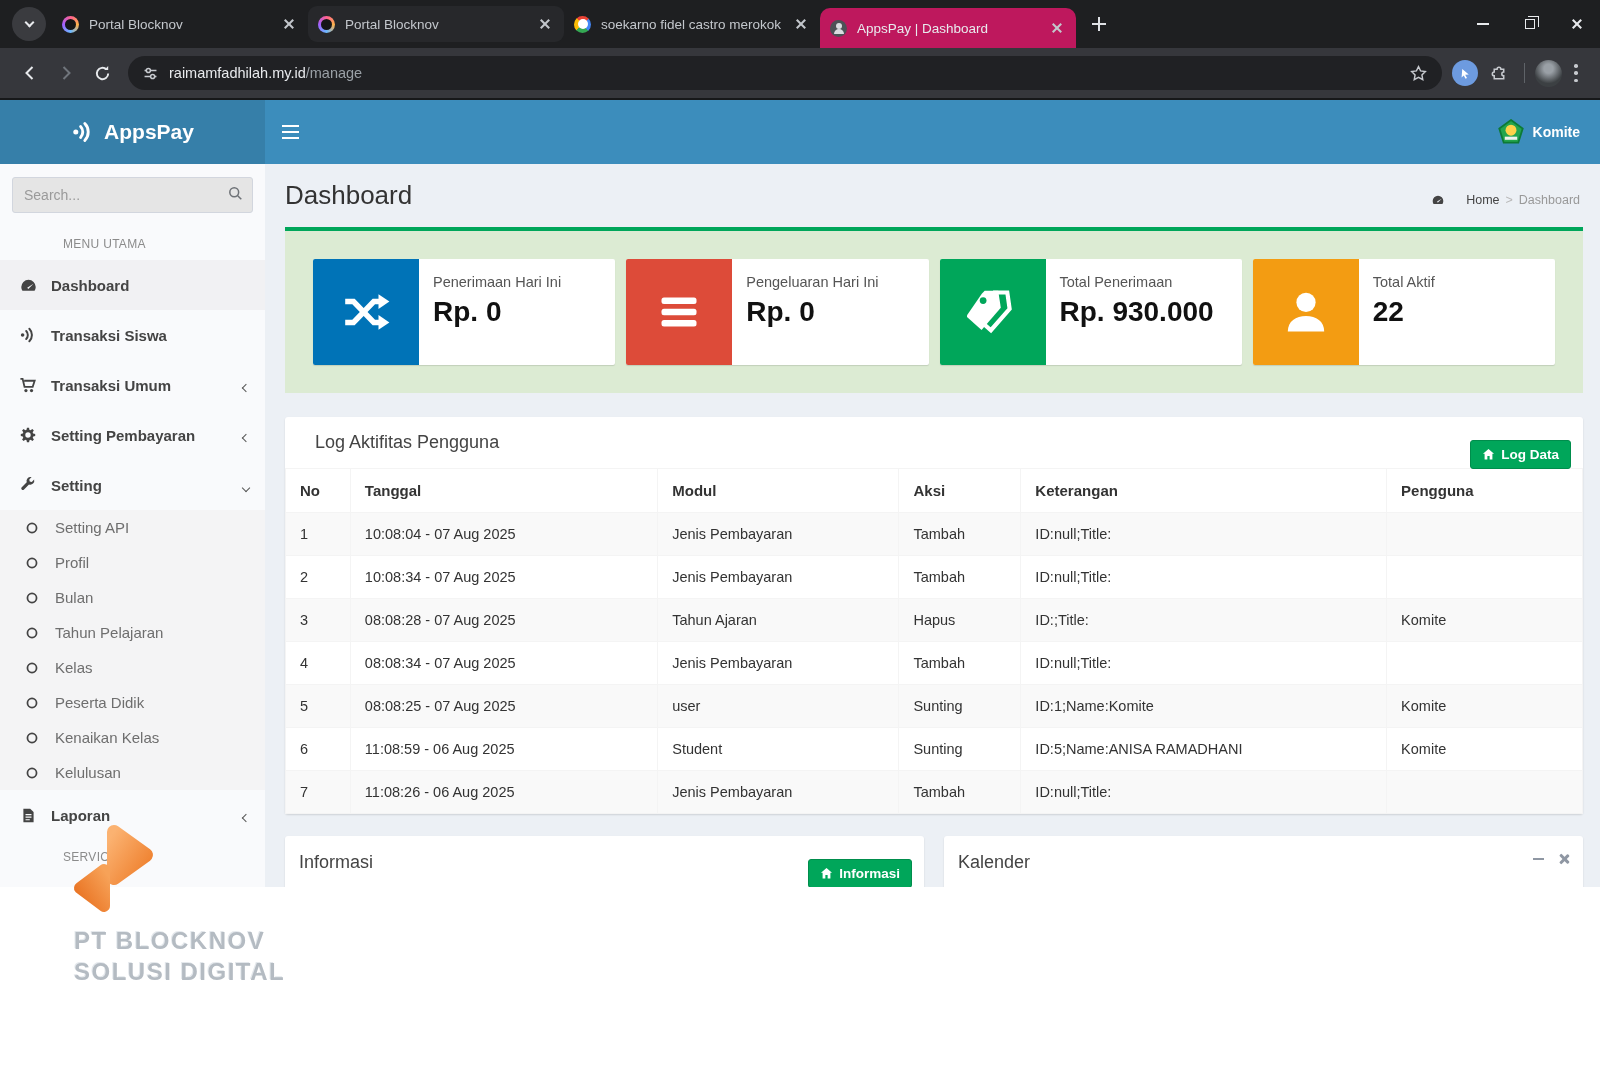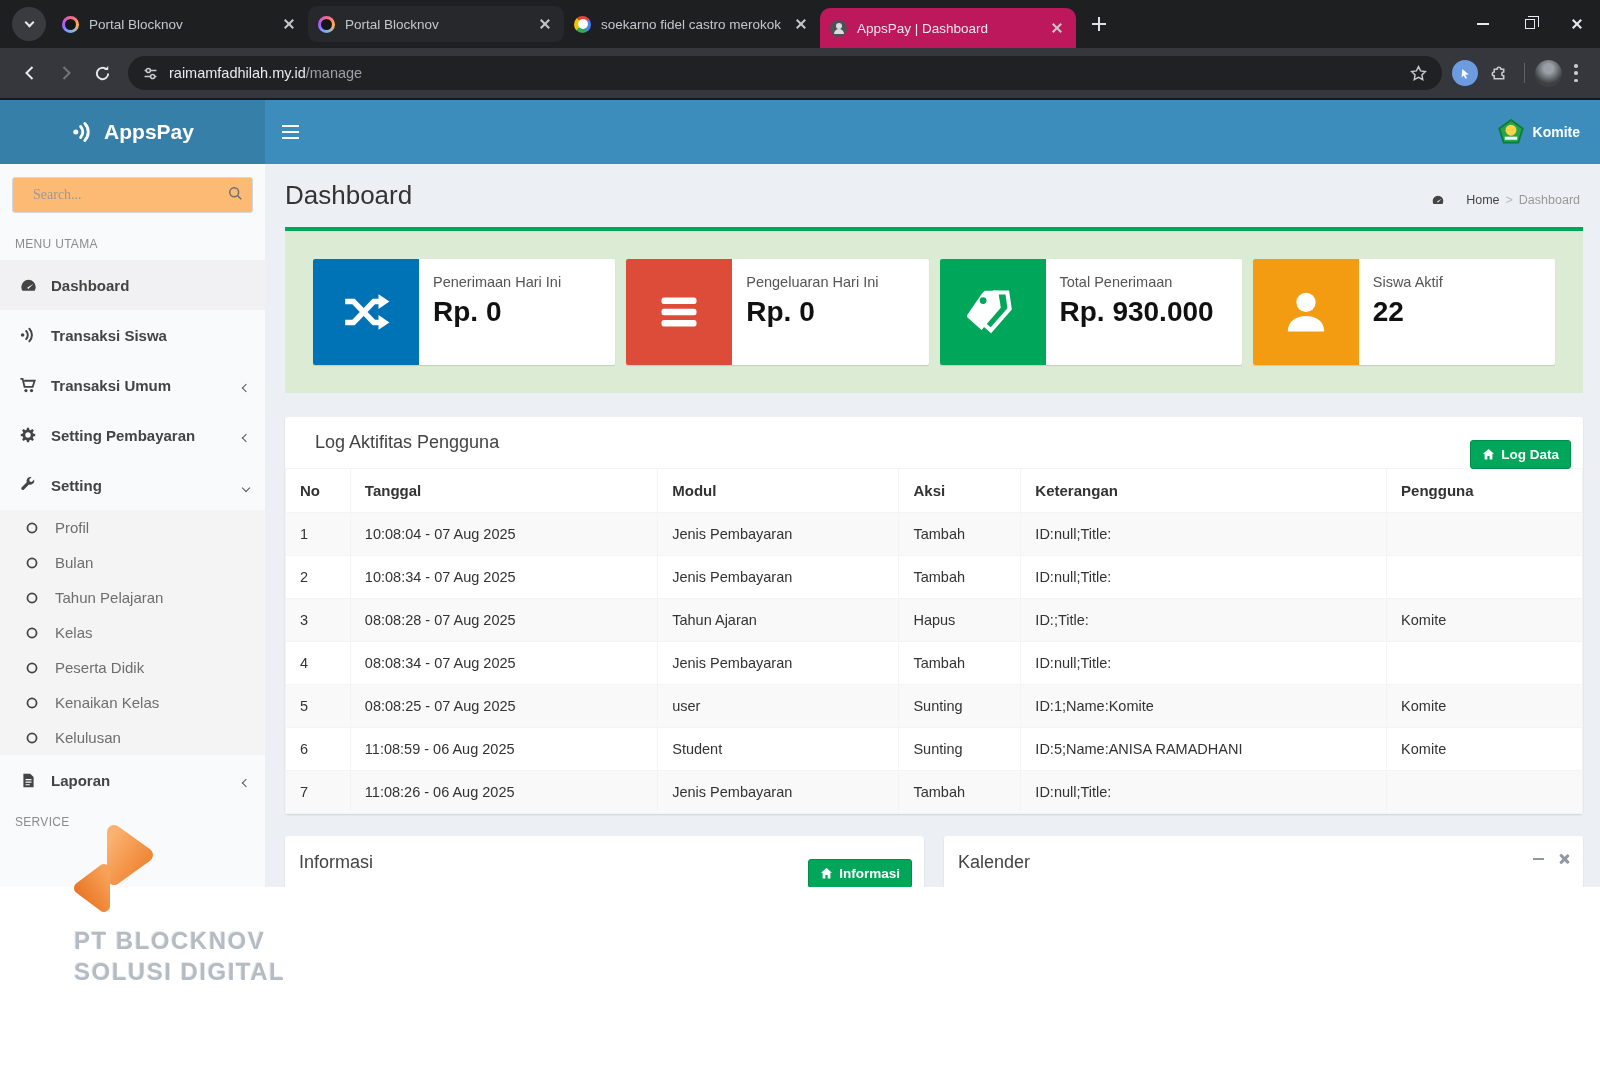--- a/index.html
+++ b/index.html
@@ -54,24 +54,24 @@
   .app-header { height:64px; display:flex; flex:0 0 auto; }
   .brand { width:265px; background:#367fa9; color:#fff; display:flex; align-items:center; justify-content:center; gap:9px; font-size:21px; font-weight:bold; }
   .navbar { flex:1; background:#3c8dbc; display:flex; align-items:center; }
   .hamburger { padding:0 17px; height:53px; display:flex; flex-direction:column; justify-content:center; gap:3.5px; }
   .hamburger i { width:17px; height:2.6px; background:#fff; }
   .nav-user { margin-left:auto; display:flex; align-items:center; gap:9px; padding-right:20px; color:#fff; font-size:14px; font-weight:bold; }
 
   .app-body { flex:1; display:flex; overflow:hidden; }
   .sidebar { width:265px; background:#f9fafc; flex:0 0 auto; padding-top:13px; overflow:hidden; }
   .sb-search { position:relative; margin:0 12px 14px 12px; }
-  .sb-search input { width:100%; height:36px; border:1px solid #d2d6de; border-radius:3px; background:#fdba74; padding:0 34px 0 20px; font-size:14px; font-family:Liberation Serif, serif; color:#333; outline:none; }
+  .sb-search input { width:100%; height:36px; border:1px solid #d2d6de; border-radius:3px; background:#e5e5e5; padding:0 34px 0 11px; font-size:14px; font-family:Liberation Sans, sans-serif; color:#333; outline:none; }
   .sb-search input::placeholder { color:#9a9a9a; }
   .sb-search .mag { position:absolute; right:9px; top:8px; }
-  .sb-section { padding:10px 15px 9px; font-size:12px; color:#8b8b8b; letter-spacing:.3px; }
+  .sb-section { padding:10px 15px 9px; font-size:12px; color:#8b8b8b; letter-spacing:.3px;margin-left:48px; }
   .sb-item { height:50px; display:flex; align-items:center; gap:13px; padding:0 16px 0 18px; color:#444; font-size:15px; font-weight:bold; }
   .sb-item.active { background:#f1f1f3; }
   .sb-icon { width:20px; display:flex; justify-content:center; color:#444; }
   .sb-chev { margin-left:auto; }
   .chev-left { display:inline-block; width:6px; height:6px; border:solid #555; border-width:0 0 1.6px 1.6px; transform:rotate(45deg); }
   .chev-down { display:inline-block; width:6px; height:6px; border:solid #555; border-width:0 1.6px 1.6px 0; transform:rotate(45deg); }
   .sb-sub { background:#f4f4f5; }
   .sb-subitem { height:35px; display:flex; align-items:center; gap:13px; padding:0 16px 0 22px; color:#6e6e6e; font-size:15px; }
 
   .content { flex:1; overflow:hidden; }
@@ -304,20 +304,28 @@
           <span class="sb-chev"><span class="chev-down"></span></span>
         </div>
 
         <div class="sb-sub">
           <div class="sb-subitem">
               <span class="sb-icon">
                 <svg width="14" height="14" viewBox="0 0 16 16">
                   <circle cx="8" cy="8" r="5.2" fill="none" stroke="currentColor" stroke-width="2"></circle>
                 </svg>
               </span>
+              <span>Setting API</span>
+            </div>
+          <div class="sb-subitem">
+              <span class="sb-icon">
+                <svg width="14" height="14" viewBox="0 0 16 16">
+                  <circle cx="8" cy="8" r="5.2" fill="none" stroke="currentColor" stroke-width="2"></circle>
+                </svg>
+              </span>
               <span>Profil</span>
             </div>
           <div class="sb-subitem">
               <span class="sb-icon">
                 <svg width="14" height="14" viewBox="0 0 16 16">
                   <circle cx="8" cy="8" r="5.2" fill="none" stroke="currentColor" stroke-width="2"></circle>
                 </svg>
               </span>
               <span>Bulan</span>
             </div>
@@ -435,21 +443,21 @@
             </div>
           </div>
           <div class="info-box">
             <div class="ib-icon ib-orange">
               <svg width="52" height="52" viewBox="0 0 20 20">
                   <circle cx="10" cy="6.3" r="3.7" fill="#fff"></circle>
                   <path d="M3 17.5c0-4 3.1-6 7-6s7 2 7 6z" fill="#fff"></path>
                 </svg>
             </div>
             <div class="ib-text">
-              <div class="ib-label">Siswa Aktif</div>
+              <div class="ib-label">Total Aktif</div>
               <div class="ib-value">22</div>
             </div>
           </div>
         </div>
 
         <div class="panel log-panel">
           <div class="panel-header">
             <span class="panel-title">Log Aktifitas Pengguna</span>
             <button class="btn-green">
               <svg width="13" height="13" viewBox="0 0 16 16">

